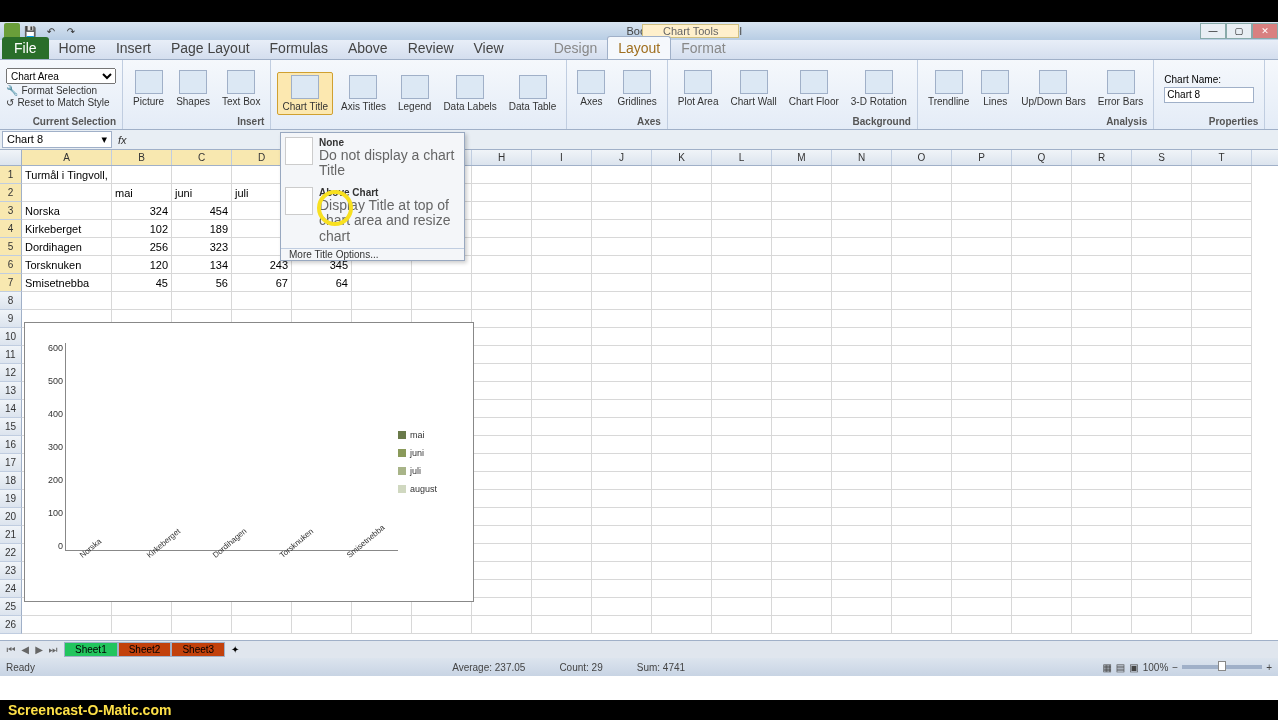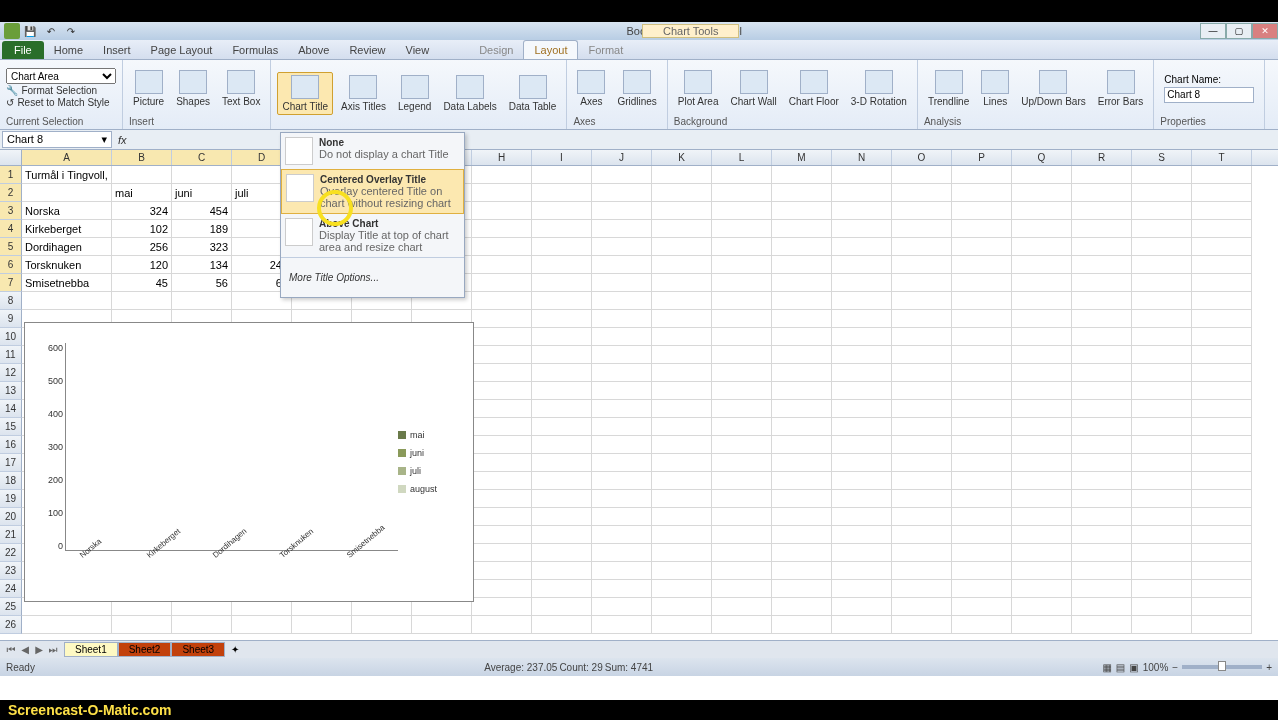--- a/index.html
+++ b/index.html
@@ -11,51 +11,51 @@
 .title-bar .qat { display: flex; gap: 2px; padding: 0 4px; }
 .qat-icon { width: 16px; height: 16px; background: #6a9e3a; border-radius: 2px; display: inline-block; }
 .qat-btn { width: 18px; height: 16px; display: flex; align-items: center; justify-content: center; font-size: 10px; color: #333; }
 .title-center { flex: 1; text-align: right; color: #444; }
 .chart-tools-tab { background: #fff0cc; border: 1px solid #d0c080; padding: 0 20px; font-size: 11px; color: #666; margin-left: -100px; }
 .win-btns { display: flex; gap: 0; }
 .win-btn { width: 26px; height: 16px; border: 1px solid #8aa; background: #e8eef4; display: flex; align-items: center; justify-content: center; font-size: 9px; cursor: pointer; }
 .win-btn.close { background: #d98080; color: #fff; }
 
 
-.ribbon-tabs { height: 20px; background: linear-gradient(#e8eef8, #d4deee); display: flex; align-items: flex-end; font-size: 11px; border-bottom: 1px solid #a0b0c8; }
+.ribbon-tabs { height: 20px; background: linear-gradient(#e8eef8, #d4deee); display: flex; align-items: flex-end; font-size: 14px; border-bottom: 1px solid #a0b0c8; }
 .ribbon-tab { padding: 3px 10px; cursor: pointer; color: #444; }
 .ribbon-tab.file { background: #2a6e2a; color: #fff; padding: 3px 12px; border-radius: 3px 3px 0 0; margin-left: 2px; }
 .ribbon-tab.active { background: #f5f8fc; border: 1px solid #a0b0c8; border-bottom: none; border-radius: 3px 3px 0 0; }
 .ribbon-tab.chart-tool { color: #888; }
 .ribbon-tab.chart-tool.active { color: #a07020; }
 
 
 .ribbon { height: 70px; background: linear-gradient(#f5f8fc, #e4ecf7); display: flex; border-bottom: 1px solid #a0b0c8; font-size: 10px; }
 .ribbon-group { border-right: 1px solid #c0cde0; padding: 2px 6px; display: flex; flex-direction: column; }
 .group-body { flex: 1; display: flex; align-items: center; gap: 4px; }
-.group-label { text-align: left; color: #555; font-size: 10px; padding-top: 2px; }
+.group-label { text-align: right; color: #555; font-size: 10px; padding-top: 2px; font-weight: bold; }
 .big-btn { display: flex; flex-direction: column; align-items: center; padding: 2px 4px; cursor: pointer; border-radius: 2px; }
 .big-btn.pressed { background: #fce8b0; border: 1px solid #d0a030; }
 .big-btn .icon { width: 28px; height: 24px; background: #dce8f4; border: 1px solid #a0b0c8; margin-bottom: 2px; }
 .big-btn .lbl { font-size: 10px; text-align: center; line-height: 1.1; color: #333; }
 .small-stack { display: flex; flex-direction: column; gap: 1px; }
 .small-stack select, .small-stack input { font-size: 10px; height: 16px; width: 110px; }
 .small-link { font-size: 10px; color: #333; display: flex; align-items: center; gap: 3px; cursor: pointer; }
 .chart-name-box { display: flex; flex-direction: column; gap: 2px; padding: 2px 4px; }
 .chart-name-box input { width: 90px; font-size: 10px; height: 16px; border: 1px solid #a0b0c8; padding: 0 2px; }
 
 
 .dropdown-menu { position: absolute; top: 110px; left: 280px; width: 185px; background: #f4f6f9; border: 1px solid #98a8c0; box-shadow: 2px 2px 4px rgba(0,0,0,0.2); z-index: 100; font-size: 10px; }
 .dd-item { display: flex; padding: 4px; cursor: pointer; }
 .dd-item.highlighted { background: #fce8b0; border: 1px solid #e0b040; }
 .dd-icon { width: 28px; height: 28px; background: #fff; border: 1px solid #ccc; margin-right: 6px; flex-shrink: 0; }
 .dd-text { flex: 1; }
 .dd-title { font-weight: bold; color: #333; }
-.dd-desc { color: #666; font-size: 11px; line-height: 1.1; }
-.dd-footer { border-top: 1px solid #c0cde0; padding: 14px 8px; cursor: pointer; color: #333; font-style: italic; }
+.dd-desc { color: #666; font-size: 14px; line-height: 1.1; }
+.dd-footer { border-top: 1px solid #c0cde0; padding: 0 8px; cursor: pointer; color: #333; }
 
 
 .formula-bar { height: 20px; background: #e8eef4; border-bottom: 1px solid #a0b0c8; display: flex; align-items: center; font-size: 11px; }
 .name-box { width: 110px; border: 1px solid #a0b0c8; background: #fff; padding: 1px 4px; margin: 0 2px; display: flex; justify-content: space-between; }
 .fx-area { display: flex; align-items: center; gap: 4px; padding: 0 4px; }
 .fx-btn { font-style: italic; color: #333; }
 
 
 .grid-area { position: relative; height: 490px; background: #fff; overflow: hidden; }
 .col-headers { height: 16px; display: flex; background: linear-gradient(#f0f4f8, #dce4ee); border-bottom: 1px solid #a0b0c8; font-size: 10px; }
@@ -81,26 +81,26 @@
 .x-labels { position: absolute; left: 30px; right: 0; bottom: 0; height: 38px; display: flex; justify-content: space-around; }
 .x-lbl { font-size: 8px; transform: rotate(-40deg); transform-origin: top left; color: #333; width: 40px; }
 .legend { width: 65px; display: flex; flex-direction: column; justify-content: center; gap: 8px; font-size: 9px; color: #333; }
 .legend-item { display: flex; align-items: center; gap: 4px; }
 .legend-sw { width: 8px; height: 8px; }
 
 
 .sheet-tabs { height: 18px; background: #e0e6ee; border-top: 1px solid #a0b0c8; display: flex; align-items: center; font-size: 10px; }
 .sheet-nav { display: flex; padding: 0 4px; }
 .sheet-nav span { width: 14px; text-align: center; color: #666; cursor: pointer; }
-.sheet-tab { padding: 1px 10px; border: 1px solid #a0b0c8; background: #fef9c3; cursor: pointer; }
+.sheet-tab { padding: 1px 10px; border: 1px solid #a0b0c8; background: #22c55e; cursor: pointer; }
 .sheet-tab.inactive { background: #c2410c; }
 
 
 .status-bar { height: 18px; background: linear-gradient(#dce4ee, #c8d4e4); display: flex; align-items: center; font-size: 10px; color: #444; padding: 0 6px; justify-content: space-between; }
-.status-stats { display: flex; gap: 2px; }
+.status-stats { display: flex; gap: 34px; }
 .zoom-area { display: flex; align-items: center; gap: 4px; }
 .zoom-slider { width: 80px; height: 4px; background: #a0b0c8; position: relative; }
 .zoom-thumb { width: 8px; height: 10px; background: #fff; border: 1px solid #888; position: absolute; left: 36px; top: -4px; }
 
 
 .watermark { position: absolute; bottom: 0; left: 0; background: #000; color: #fde047; font-size: 14px; padding: 2px 8px; font-weight: bold; }
 
 .highlight-ring { position: absolute; width: 36px; height: 36px; border: 4px solid #f8e020; border-radius: 50%; pointer-events: none; z-index: 200; }
 </style>
 </head>
@@ -277,27 +277,20 @@
       <div class="group-label">Properties</div>
     </div>
   </div>
 
   <div class="dropdown-menu">
     <div class="dd-item">
       <div class="dd-icon"></div>
       <div class="dd-text">
           <div class="dd-title">None</div>
           <div class="dd-desc">Do not display a chart Title</div>
-        </div>
-    </div>
-    <div class="dd-item highlighted">
-      <div class="dd-icon"></div>
-      <div class="dd-text">
-          <div class="dd-title">Centered Overlay Title</div>
-          <div class="dd-desc">Overlay centered Title on chart without resizing chart</div>
         </div>
     </div>
     <div class="dd-item">
       <div class="dd-icon"></div>
       <div class="dd-text">
           <div class="dd-title">Above Chart</div>
           <div class="dd-desc">Display Title at top of chart area and resize chart</div>
         </div>
     </div>
     <div class="dd-footer">More Title Options...</div>

